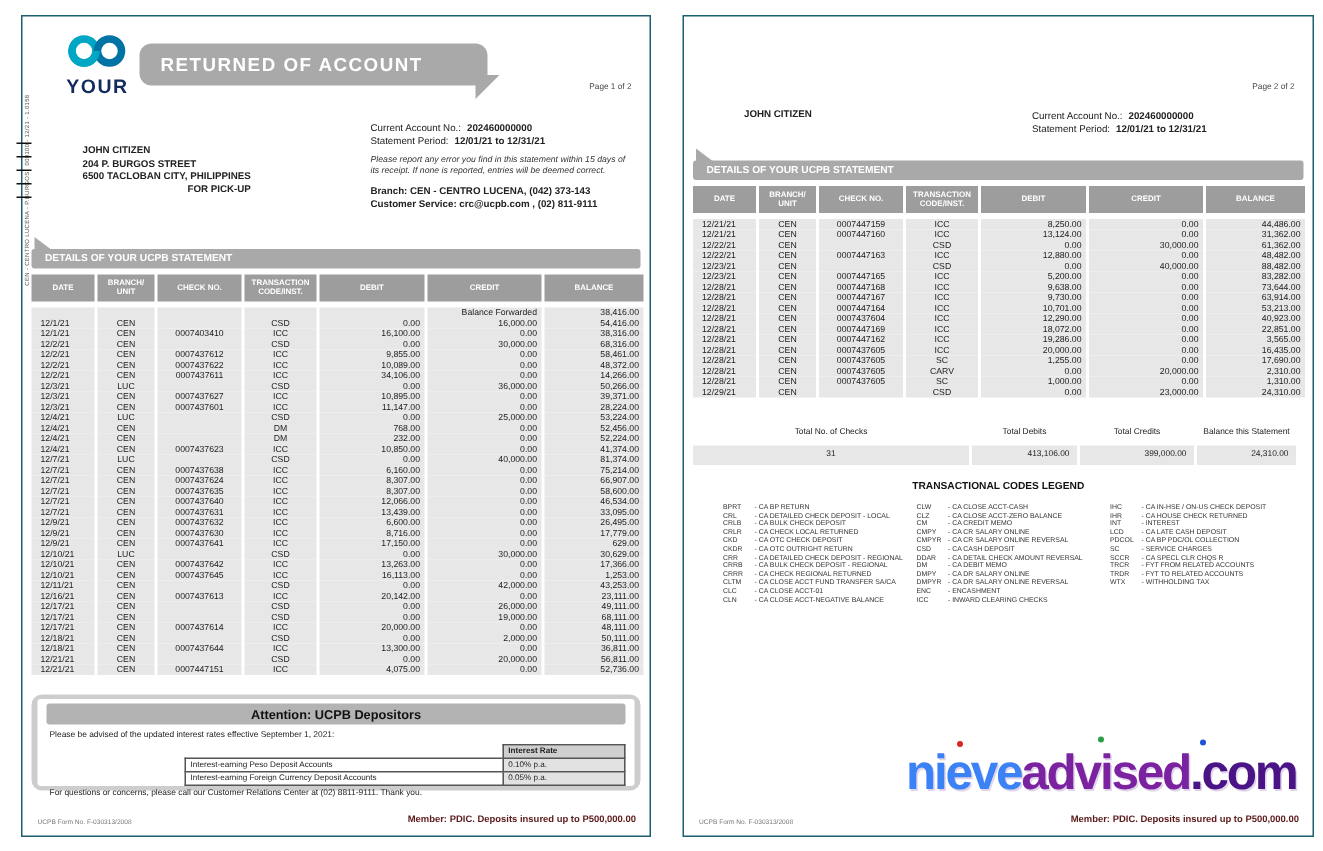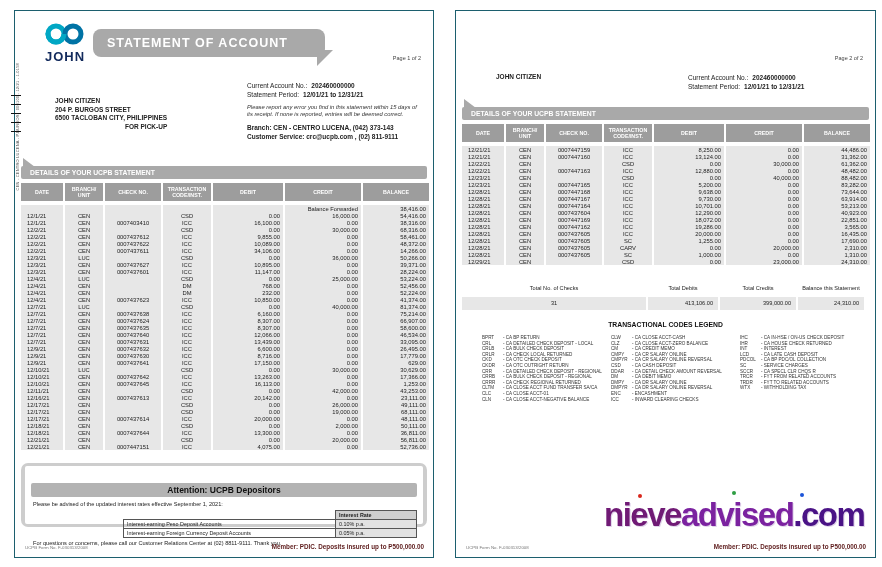--- a/index.html
+++ b/index.html
@@ -50,39 +50,39 @@
   
   .legend-title{position:absolute;left:0;right:0;top:310px;text-align:center;font-size:6.8px;font-weight:bold;color:#111;}
   .legend-cols{position:absolute;left:26px;right:6px;top:324px;display:flex;}
   .legend-col{flex:1;padding-right:6px;}
   .legend-row{display:flex;font-size:4.6px;line-height:5.6px;color:#333;}
   .legend-code{width:21px;flex:none;}
   .legend-desc{flex:1;}
 
   
   .attn{position:absolute;left:6px;right:6px;top:452px;height:64px;background:#cdcdcd;border-radius:7px;padding:3px 4px;box-sizing:border-box;}
-  .attn-inner{background:#fff;height:100%;border-radius:2px;padding:17px 6px 0;box-sizing:border-box;}
+  .attn-inner{background:#fff;height:100%;border-radius:2px;padding:3px 6px 0;box-sizing:border-box;}
   .attn-title{background:#b3b3b3;text-align:center;font-weight:bold;font-size:8.5px;color:#111;padding:2px 0;border-radius:2px;}
   .attn-intro{font-size:5.6px;color:#222;margin:4px 0 3px 2px;}
   table.rate{border-collapse:collapse;margin-left:92px;font-size:5.4px;color:#222;}
   table.rate td{border:0.7px solid #555;padding:1px 3px;height:6px;}
   table.rate td.blank{border:none;background:none;}
   table.rate td.rate-h{background:#cfcfcf;font-weight:bold;}
   table.rate td.rate-v{background:#e2e2e2;}
   table.rate td.rlabel{width:218px;}
   table.rate td.rval{width:78px;}
   .attn-foot{font-size:5.6px;color:#222;margin:2px 0 0 2px;}
 
   
   .foot-left{position:absolute;left:10px;bottom:7px;font-size:4.4px;color:#777;}
   .foot-right{position:absolute;right:9px;bottom:7px;font-size:6.3px;font-weight:bold;color:#5c1a1a;}
 
   
   .watermark{position:absolute;left:604px;top:496px;z-index:5;font-weight:bold;font-size:33px;letter-spacing:-1.5px;white-space:nowrap;text-shadow:1px 1px 0 #e0d4ea;}
-  .wm-orange{color:#701a75;}
+  .wm-orange{color:#3b82f6;}
   .wm-purple{color:#7b22a0;}
   .wm-suffix{color:#4a1386;}
   .wm-dot{position:absolute;border-radius:50%;width:4px;height:4px;}
   .wm-dot.d1{background:#d9261c;left:34px;top:-2px;}
   .wm-dot.d2{background:#2e9e43;left:128px;top:-5px;}
   .wm-dot.d3{background:#1c54d9;left:196px;top:-3px;}
 </style>
 </head>
 <body>
 
@@ -98,25 +98,25 @@
       <span></span>
       <span></span>
   </div>
 
   <div class="logo">
     <svg width="46" height="26" viewBox="0 0 46 26">
       <circle cx="14" cy="13" r="8" fill="none" stroke="#00a7c4" stroke-width="5"></circle>
       <circle cx="31" cy="13" r="8" fill="none" stroke="#0073a5" stroke-width="5"></circle>
       <circle cx="14" cy="13" r="8" fill="none" stroke="#00a7c4" stroke-width="5" stroke-dasharray="26 50"></circle>
     </svg>
-    <div class="logo-text">JOHN</div>
+    <div class="logo-text">YOUR</div>
   </div>
 
   <div class="banner-main">
-    <span>STATEMENT OF ACCOUNT</span>
+    <span>RETURNED OF ACCOUNT</span>
   </div>
   <div class="page-num">Page 1 of 2</div>
 
   <div class="addr">
     <div>JOHN CITIZEN</div>
     <div>204 P. BURGOS STREET</div>
     <div>6500 TACLOBAN CITY, PHILIPPINES</div>
     <div class="pickup">FOR PICK-UP</div>
   </div>
 

